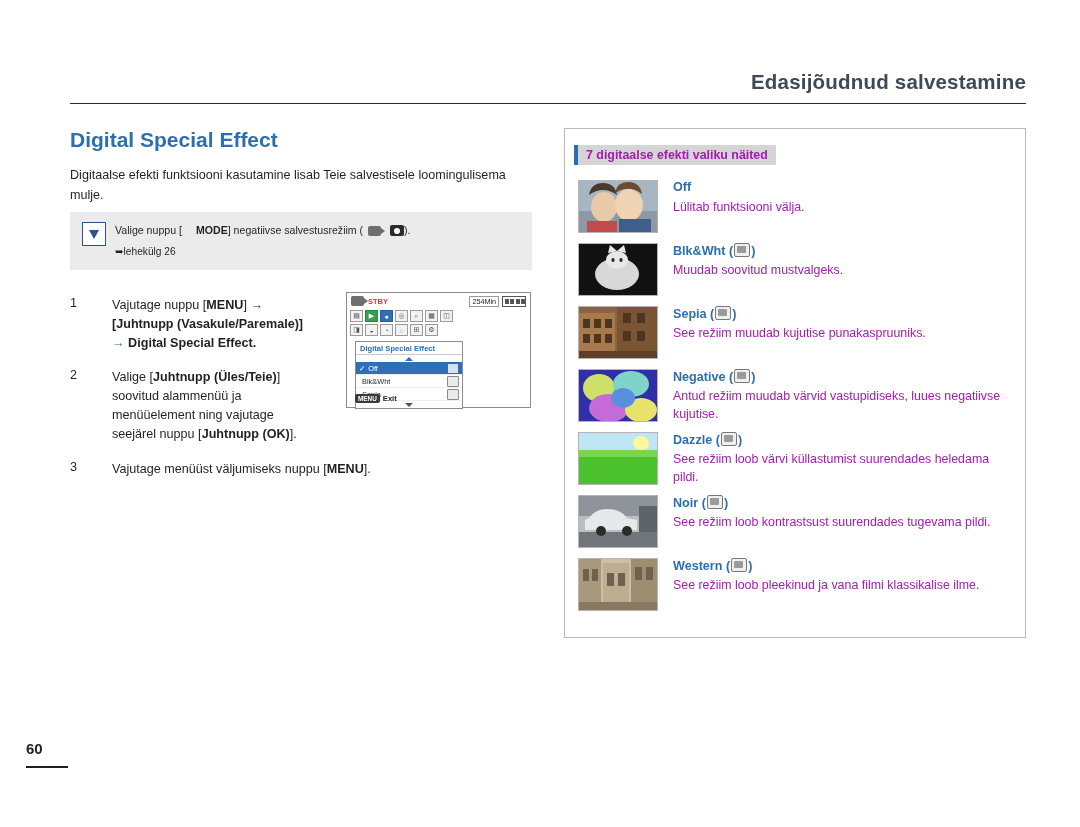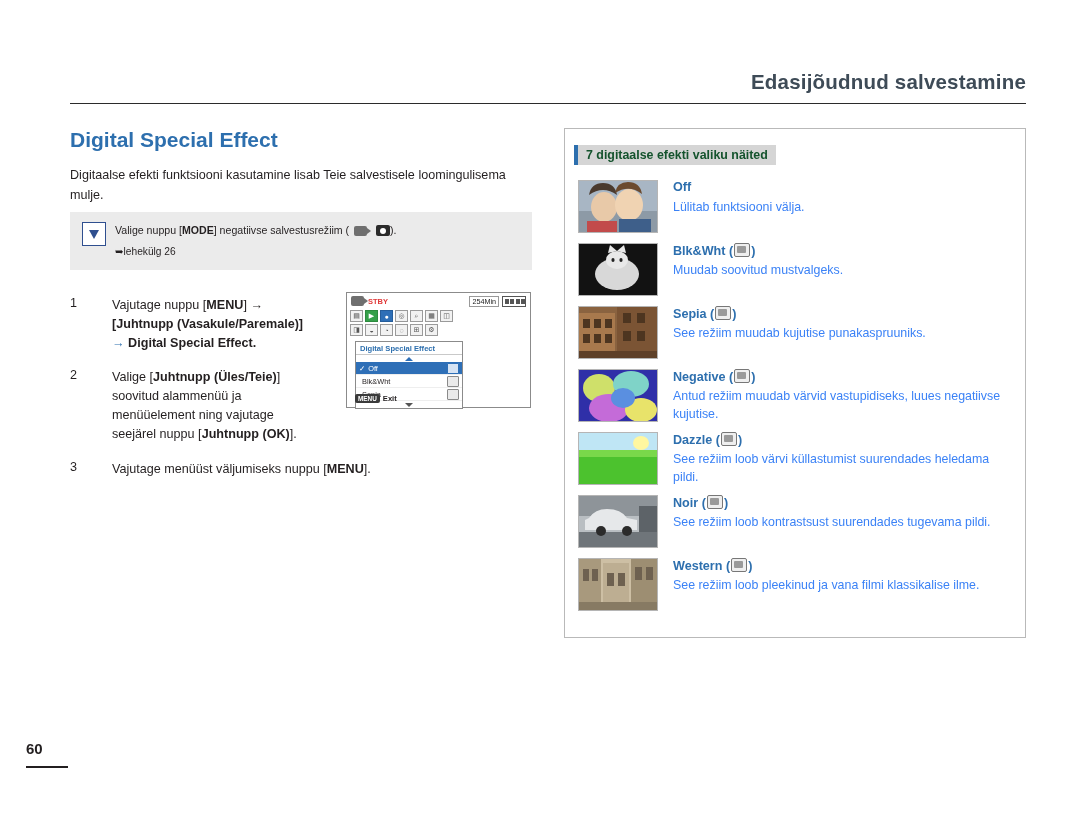--- a/index.html
+++ b/index.html
@@ -79,21 +79,21 @@
   .note-icon svg { display:block; }
   .note-text {
     position: absolute;
     left: 45px;
     top: 11px;
     width: 405px;
     font-size: 10.6px;
     line-height: 15px;
     color: #231f20;
   }
-  .note-text .kw { font-weight: bold; }
+  .note-text .kw { font-weight: bold; padding-left: 14px; }
   .note-sub {
     position: absolute;
     left: 45px;
     top: 34px;
     font-size: 10.2px;
     color: #231f20;
     text-align: right;
   }
   
   .step-num {
@@ -281,21 +281,21 @@
     height: 510px;
     border: 1px solid #b9b9b9;
     box-sizing: border-box;
     background: #fff;
   }
   .rp-title {
     position: absolute;
     left: 566px;
     top: 145px;
     background: #d5d5d5;
-    color: #14532d;
+    color: #a21caf;
     font-size: 12.4px;
     font-weight: bold;
     padding: 3px 8px 3px 8px;
     border-left: 4px solid #2d6fae;
   }
   .eff-list {
     position: absolute;
     left: 570px;
     top: 180px;
     width: 440px;
@@ -322,21 +322,21 @@
     font-weight: bold;
     color: #2d6fae;
   }
   .eff .edesc {
     position: absolute;
     left: 95px;
     top: 19px;
     width: 345px;
     font-size: 12.4px;
     line-height: 17.5px;
-    color: #3b82f6;
+    color: #a21caf;
   }
   .eicon {
     display: inline-block;
     width: 14px; height: 12px;
     border: 1px solid #777;
     border-radius: 2px;
     background: #efefef;
     vertical-align: -2px;
     margin: 0 1px;
     position: relative;

